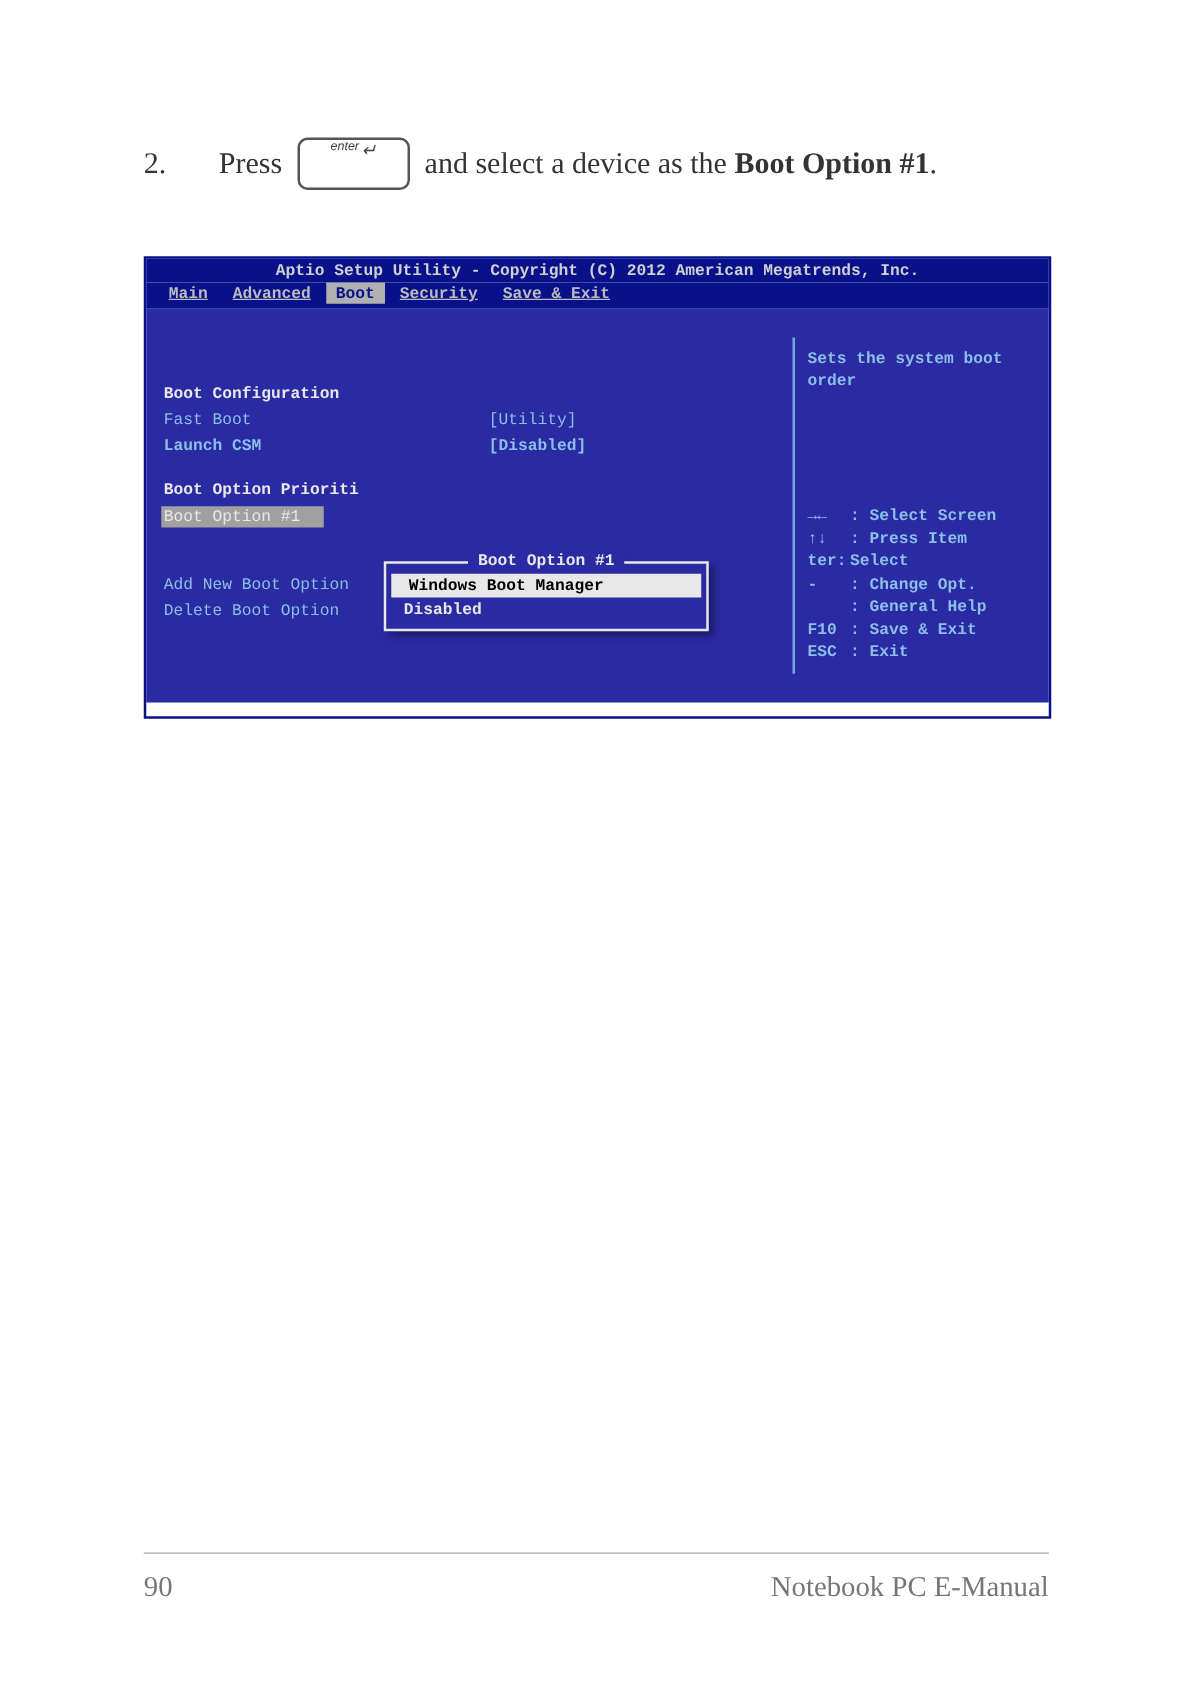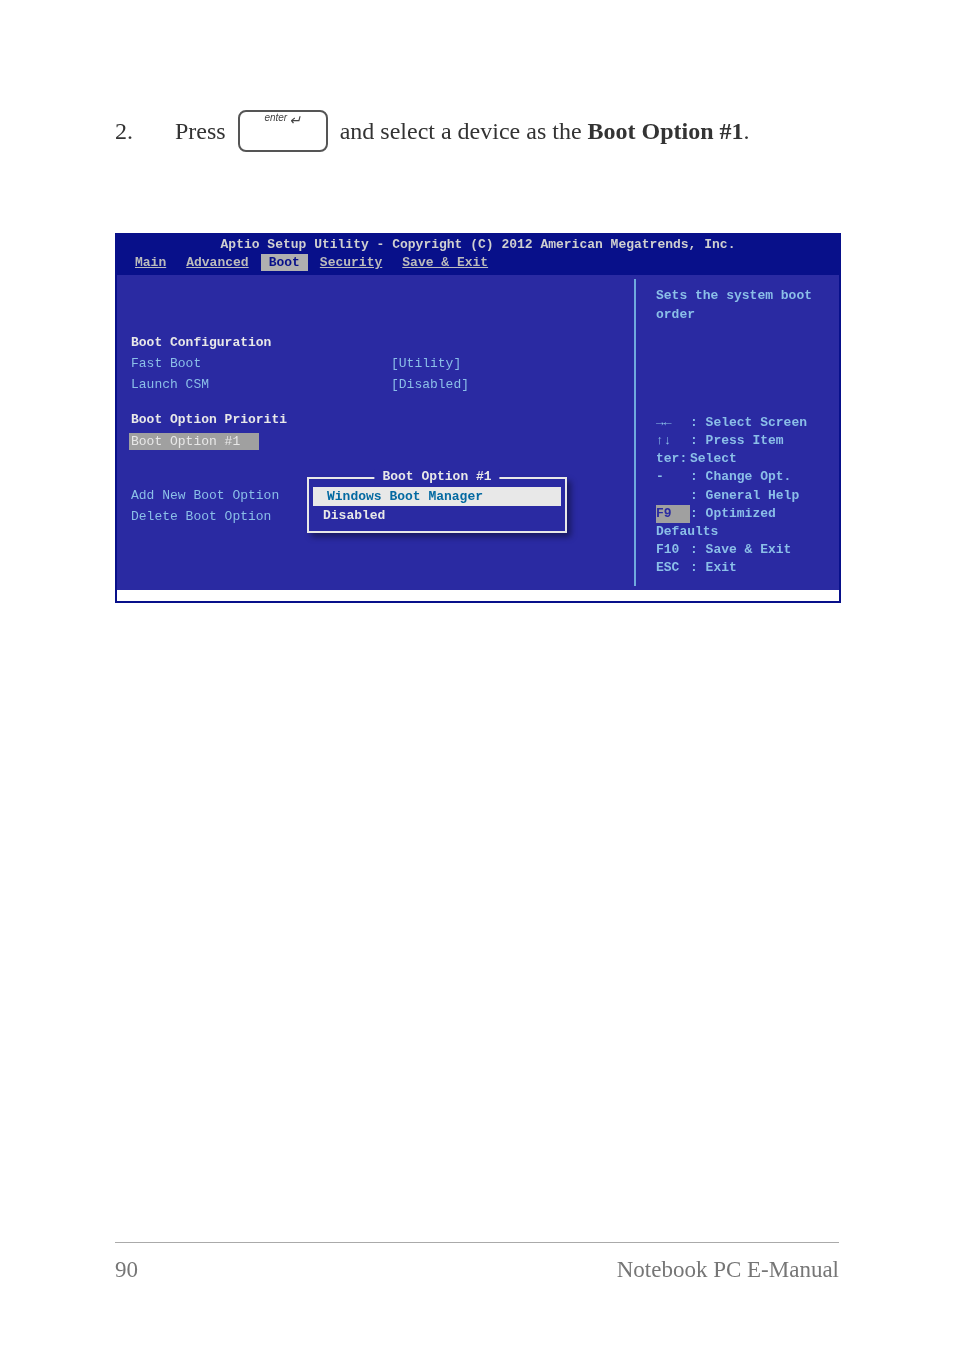--- a/index.html
+++ b/index.html
@@ -36,21 +36,21 @@
       color: #444;
     }
     .enter-glyph {
       font-size: 14px;
       margin-left: 2px;
     }
     .bold { font-weight: bold; }
 
     .bios {
       position: absolute;
-      top: 233px;
+      top: 205px;
       left: 115px;
       width: 726px;
       height: 370px;
       font-family: 'Courier New', monospace;
       font-size: 13px;
       border: 2px solid #08108a;
     }
     .bios-header {
       background: #08108a;
       color: #d0d0d0;
@@ -83,21 +83,21 @@
     }
     .bios-left {
       flex: 1;
       padding: 8px 14px;
       color: #8bbfe8;
       position: relative;
     }
     .bios-right {
       width: 205px;
       border-left: 2px solid #6fa9de;
-      padding: 8px 20px;
+      padding: 8px 10px;
       color: #8bbfe8;
     }
     .bios-row {
       display: flex;
       margin-bottom: 6px;
     }
     .bios-label { width: 260px; }
     .bios-value { }
     .section-title { color: #e8e8e8; font-weight: bold; }
     .help-text { color: #8bbfe8; font-weight: bold; line-height: 1.4; }
@@ -132,21 +132,21 @@
       padding: 0 8px;
       white-space: nowrap;
     }
     .popup-item {
       padding: 2px 14px;
       color: #e8e8e8;
       font-weight: bold;
     }
     .popup-item.selected {
       background: #e8e8e8;
-      color: #0369a1;
+      color: #000000;
       margin: 0 4px;
       font-family: Liberation Mono, monospace;
     }
 
     .bios-footer {
       background: #08108a;
       color: #d0d0d0;
       padding: 2px 10px;
       text-align: center;
       font-weight: bold;
@@ -189,21 +189,21 @@
     <span class="bios-menuitem">Security</span>
     <span class="bios-menuitem">Save &amp; Exit</span>
   </div>
   <div class="bios-body">
     <div class="bios-left">
       <div class="bios-row section-title">Boot Configuration</div>
       <div class="bios-row">
         <span class="bios-label">Fast Boot</span>
         <span class="bios-value">[Utility]</span>
       </div>
-      <div class="bios-row" style="margin-bottom:20px;">
+      <div class="bios-row" style="margin-bottom:20px;font-weight:bold;">
         <span class="bios-label">Launch CSM</span>
         <span class="bios-value">[Disabled]</span>
       </div>
       <div class="bios-row section-title">Boot Option Prioriti</div>
       <div class="bios-row" style="margin-bottom:38px;">
         <span class="highlight-row">Boot Option #1</span>
       </div>
       <div class="bios-row">Add New Boot Option</div>
       <div class="bios-row">Delete Boot Option</div>
 
@@ -215,21 +215,20 @@
         <div style="height:6px;"></div>
       </div>
     </div>
     <div class="bios-right">
       <div class="help-text section-title" style="margin-bottom:90px;">Sets the system boot order</div>
       <div class="help-text"><span class="help-key">→←</span><span>: Select Screen</span></div>
       <div class="help-text"><span class="help-key">↑↓</span><span>: Press Item</span></div>
       <div class="help-text"><span class="help-key" style="width:34px;">ter:</span><span>Select</span></div>
       <div class="help-text"><span class="help-key">-</span><span>: Change Opt.</span></div>
       <div class="help-text"><span class="help-key"></span><span>: General Help</span></div>
-      <div class="help-text"><span class="help-key" style="background:#a0a0a0;color:#2a2aa2;">F9</span><span>: Optimized Defaults</span></div>
       <div class="help-text"><span class="help-key">F10</span><span>: Save &amp; Exit</span></div>
       <div class="help-text"><span class="help-key">ESC</span><span>: Exit</span></div>
     </div>
   </div>
 </div>
 
 <div class="page-footer">
   <span>90</span>
   <span>Notebook PC E-Manual</span>
 </div>

